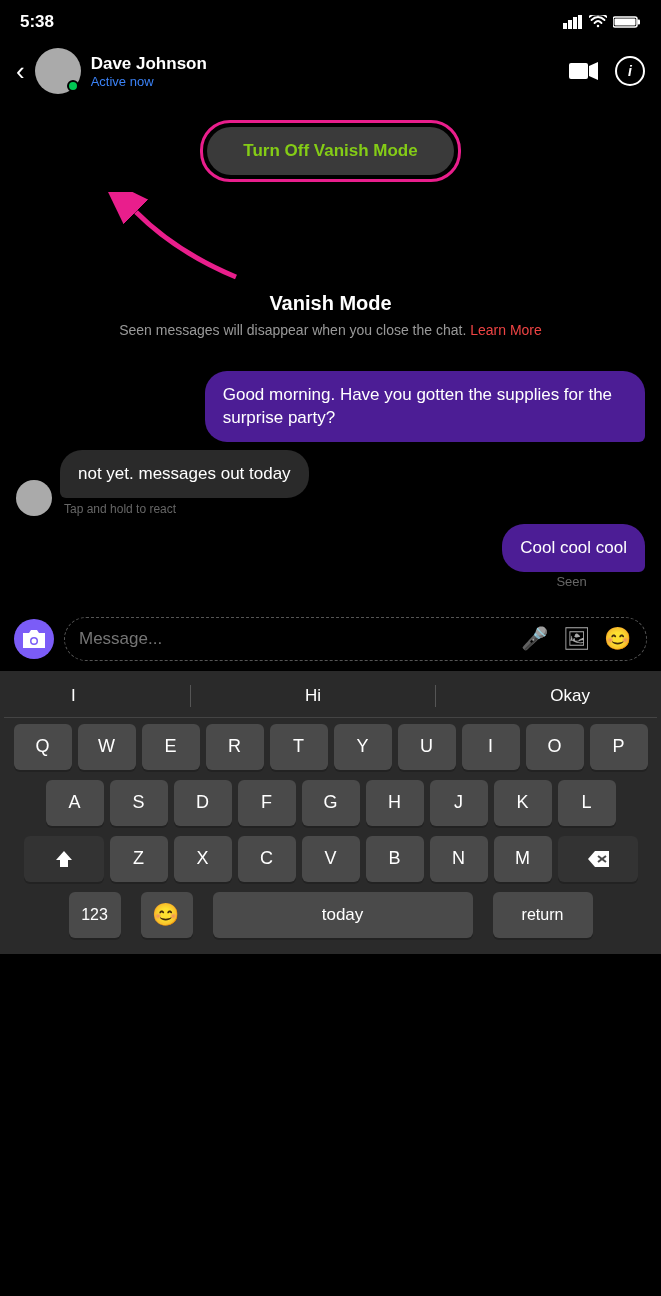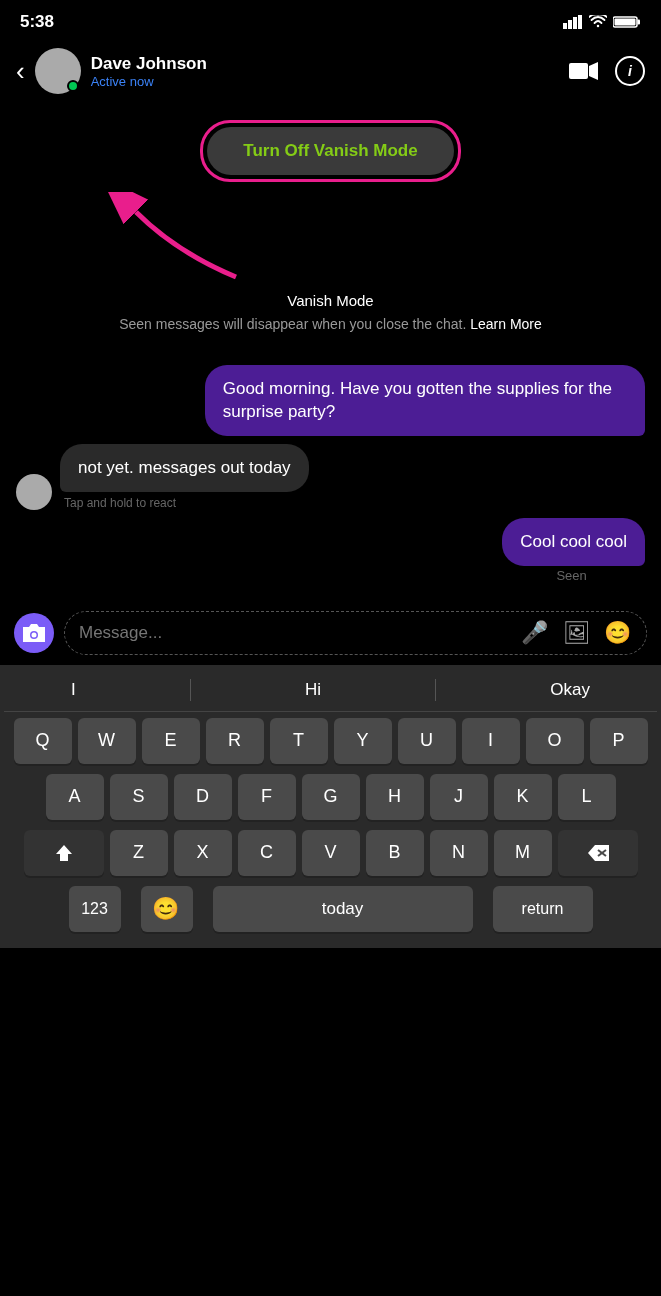--- a/index.html
+++ b/index.html
@@ -138,33 +138,33 @@
       left: 80px;
       top: 0;
     }
 
     
     .vanish-info {
       text-align: center;
       padding: 0 40px 20px;
     }
     .vanish-title {
-      font-size: 15px;
-      font-weight: 400;
+      font-size: 20px;
+      font-weight: 700;
       color: #fff;
       margin-bottom: 6px;
       margin-top: 8px;
     }
     .vanish-desc {
       font-size: 14px;
       color: #999;
       line-height: 1.4;
     }
     .vanish-desc a {
-      color: #ffffff;
+      color: #ef4444;
       text-decoration: none;
     }
 
     
     .messages {
       padding: 10px 0;
     }
     .msg-row {
       display: flex;
       margin-bottom: 8px;

